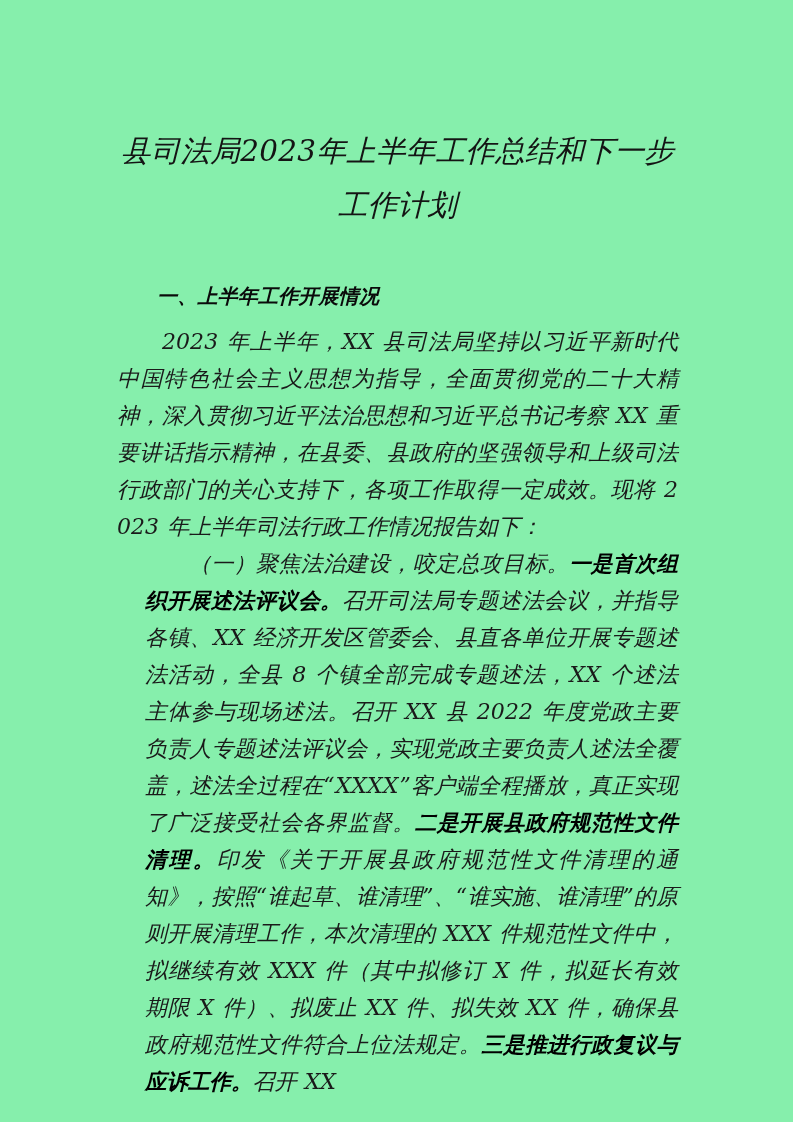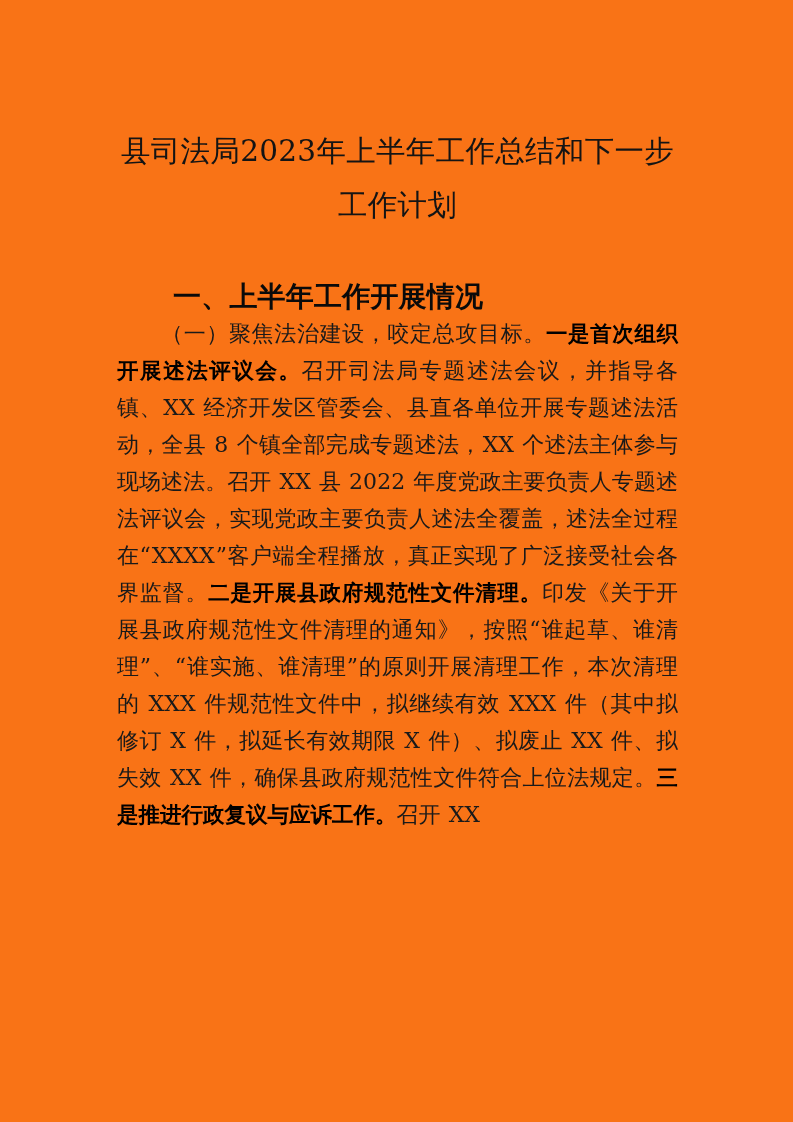--- a/index.html
+++ b/index.html
@@ -14,22 +14,23 @@
     overflow: hidden;
     font-family: "DejaVu Serif", serif;
     color: #000000;
     -webkit-font-smoothing: antialiased;
   }
 
   .page {
     position: relative;
     width: 793px;
     height: 1122px;
-    background: #f97316;
+    background: #86efac;
     box-sizing: border-box;
+    font-style: italic;
   }
 
   .content {
     position: absolute;
     left: 117px;
     top: 0;
     width: 561px;
   }
 
   
@@ -47,21 +48,21 @@
     word-break: break-all;
   }
 
   
   .section-heading {
     margin: 0;
     padding: 0;
     margin-top: 46px;
     text-indent: 2em;
     font-family: "DejaVu Sans", "Liberation Sans", sans-serif;
-    font-size: 28px;
+    font-size: 20px;
     font-weight: 700;
     line-height: 37px;
     color: #0a0a0a;
     letter-spacing: 0.2px;
     word-break: break-all;
   }
 
   
   .para {
     margin: 0;
@@ -103,17 +104,18 @@
 </head>
 <body>
 
 <div class="page">
   <div class="content">
 
     <h1 class="doc-title">县司法局2023年上半年工作总结和下一步工作计划</h1>
 
     <h2 class="section-heading">一、上半年工作开展情况</h2>
 
+    <p class="para first-body"><span><span class="lat">2023</span> 年上半年，<span class="lat">XX</span> 县司法局坚持以习近平新时代中国特色社会主义思想为指导，全面贯彻党的二十大精神，深入贯彻习近平法治思想和习近平总书记考察 <span class="lat">XX</span> 重要讲话指示精神，在县委、县政府的坚强领导和上级司法行政部门的关心支持下，各项工作取得一定成效。现将 <span class="lat">2023</span> 年上半年司法行政工作情况报告如下：</span></p>
 
     <p class="para"><span>（一）聚焦法治建设，咬定总攻目标。</span><b>一是首次组织开展述法评议会。</b><span>召开司法局专题述法会议，并指导各镇、<span class="lat">XX</span> 经济开发区管委会、县直各单位开展专题述法活动，全县 <span class="lat">8</span> 个镇全部完成专题述法，<span class="lat">XX</span> 个述法主体参与现场述法。召开 <span class="lat">XX</span> 县 <span class="lat">2022</span> 年度党政主要负责人专题述法评议会，实现党政主要负责人述法全覆盖，述法全过程在“<span class="lat">XXXX</span>”客户端全程播放，真正实现了广泛接受社会各界监督。</span><b>二是开展县政府规范性文件清理。</b><span>印发《关于开展县政府规范性文件清理的通知》，按照“谁起草、谁清理”、“谁实施、谁清理”的原则开展清理工作，本次清理的 <span class="lat">XXX</span> 件规范性文件中，拟继续有效 <span class="lat">XXX</span> 件（其中拟修订 <span class="lat">X</span> 件，拟延长有效期限 <span class="lat">X</span> 件）、拟废止 <span class="lat">XX</span> 件、拟失效 <span class="lat">XX</span> 件，确保县政府规范性文件符合上位法规定。</span><b>三是推进行政复议与应诉工作。</b><span>召开 <span class="lat">XX</span></span></p>
 
   </div>
 </div>
 
 </body></html>

